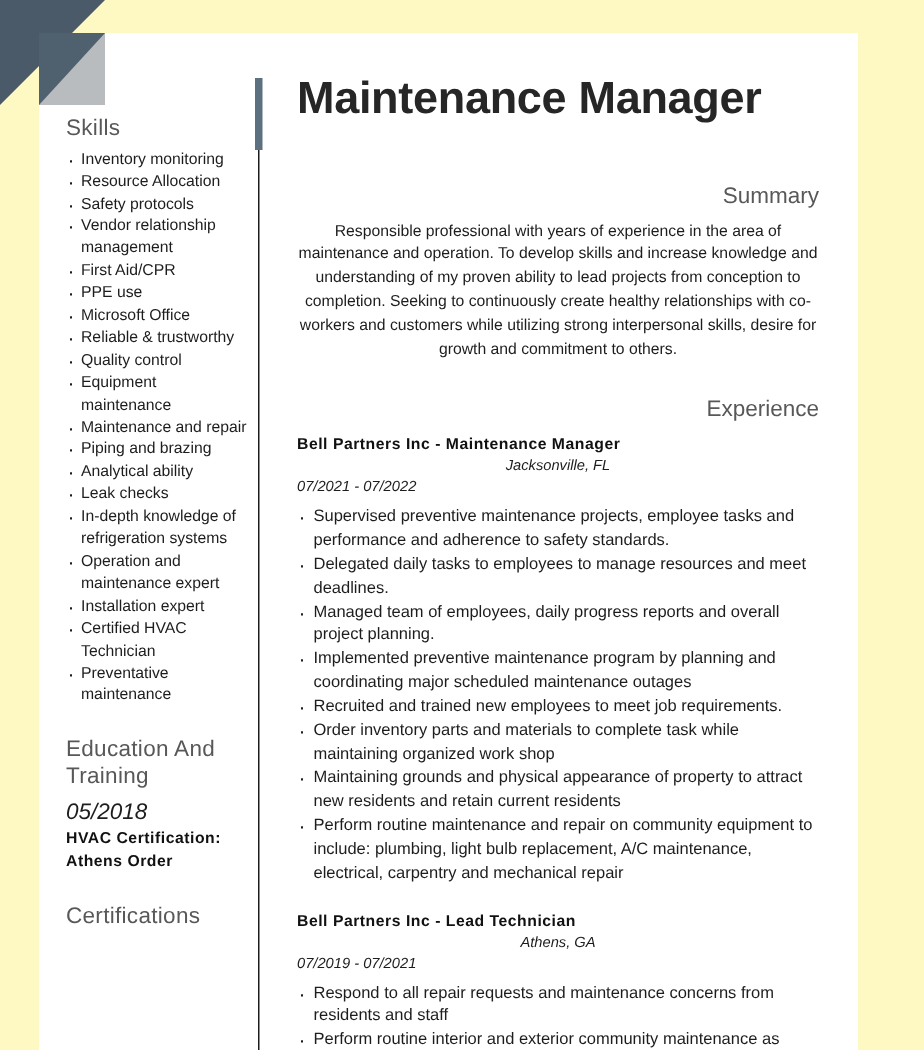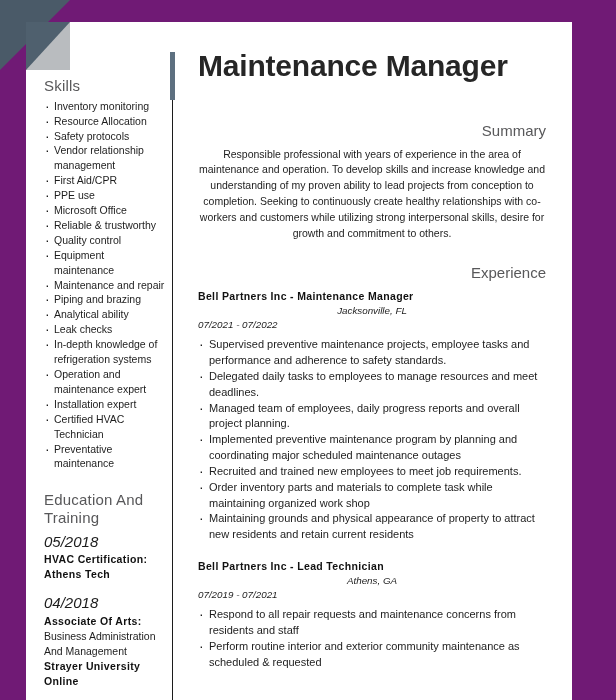--- a/index.html
+++ b/index.html
@@ -12,21 +12,21 @@
     overflow: hidden;
     background: #566d7e;
     font-family: "Liberation Sans", sans-serif;
   }
 
   
   #viewport {
     position: relative;
     width: 616px;
     height: 700px;
-    background: #701a75;
+    background: #fef9c3;
     overflow: hidden;
   }
 
   
   #sheet {
     position: absolute;
     left: 26px;
     top: 22px;
     width: 546px;
     height: 700px;
@@ -274,27 +274,21 @@
             <li>Installation expert</li>
             <li>Certified HVAC Technician</li>
             <li>Preventative maintenance</li>
           </ul>
 
         <h2 class="side-h spaced">Education And Training</h2>
         <div id="education-list">
             <div class="edu-block">
               <div class="edu-date">05/2018</div>
               <div class="edu-degree">HVAC Certification:</div>
-              <div class="edu-school">Athens Tech</div>
-            </div>
-            <div class="edu-block">
-              <div class="edu-date">04/2018</div>
-              <div class="edu-degree">Associate Of Arts:</div>
-              <div class="edu-field">Business Administration And Management</div>
-              <div class="edu-school">Strayer University Online</div>
+              <div class="edu-school">Athens Order</div>
             </div>
           </div>
 
         <h2 class="side-h spaced">Certifications</h2>
 
       </aside>
 
       <div id="col-rule"></div>
       <div id="accent-bar"></div>
 
@@ -315,20 +309,21 @@
                 <div class="job-location">Jacksonville, FL</div>
                 <div class="job-dates">07/2021 - 07/2022</div>
                 <ul class="job-bullets">
                   <li>Supervised preventive maintenance projects, employee tasks and performance and adherence to safety standards.</li>
                   <li>Delegated daily tasks to employees to manage resources and meet deadlines.</li>
                   <li>Managed team of employees, daily progress reports and overall project planning.</li>
                   <li>Implemented preventive maintenance program by planning and coordinating major scheduled maintenance outages</li>
                   <li>Recruited and trained new employees to meet job requirements.</li>
                   <li>Order inventory parts and materials to complete task while maintaining organized work shop</li>
                   <li>Maintaining grounds and physical appearance of property to attract new residents and retain current residents</li>
+                  <li>Perform routine maintenance and repair on community equipment to include: plumbing, light bulb replacement, A/C maintenance, electrical, carpentry and mechanical repair</li>
                 </ul>
               </div>
               <div class="job">
                 <div class="job-heading">Bell Partners Inc - Lead Technician</div>
                 <div class="job-location">Athens, GA</div>
                 <div class="job-dates">07/2019 - 07/2021</div>
                 <ul class="job-bullets">
                   <li>Respond to all repair requests and maintenance concerns from residents and staff</li>
                   <li>Perform routine interior and exterior community maintenance as scheduled &amp; requested</li>
                 </ul>

